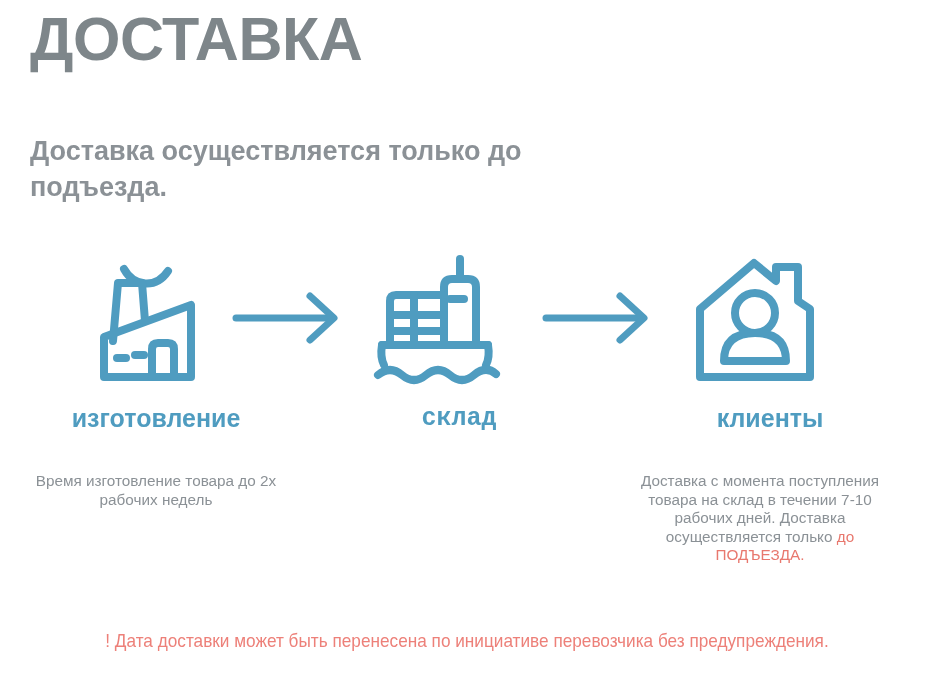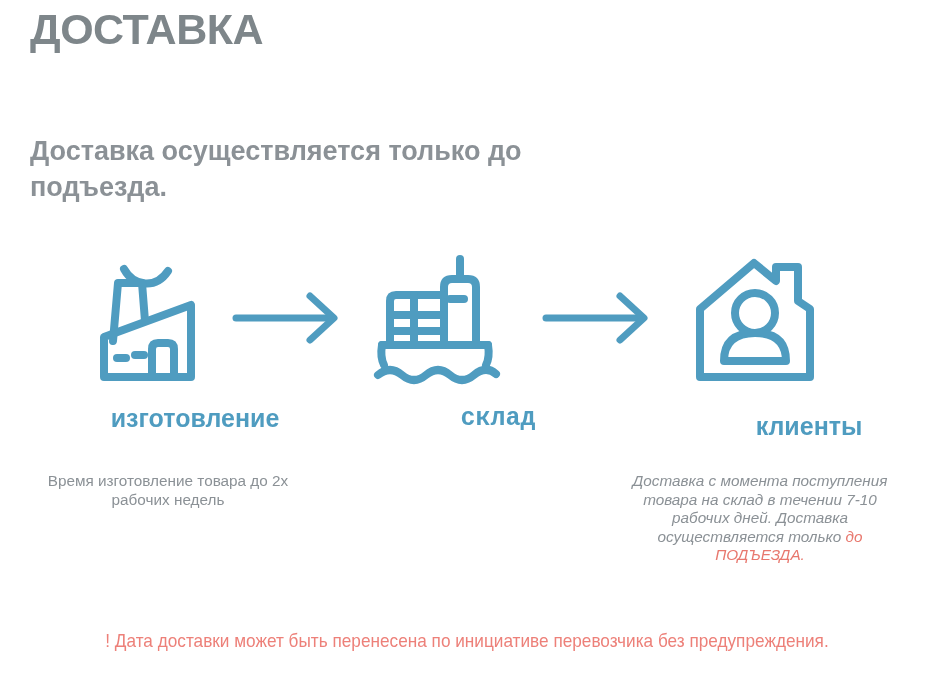--- a/index.html
+++ b/index.html
@@ -13,21 +13,21 @@
     font-family: "Liberation Sans", sans-serif;
     overflow: hidden;
     position: relative;
   }
 
   
   .page-title {
     position: absolute;
     left: 30px;
     top: 6px;
-    font-size: 43px;
+    font-size: 61px;
     font-weight: bold;
     color: #7e868a;
     letter-spacing: -0.5px;
     line-height: 1.1;
     white-space: nowrap;
   }
   .page-subtitle {
     position: absolute;
     left: 30px;
     top: 134px;
@@ -77,45 +77,44 @@
     height: 34px;
   }
   .flow-label {
     position: absolute;
     top: 0;
     font-size: 25px;
     font-weight: bold;
     color: #4f9cc0;
     text-align: center;
     white-space: nowrap;
-    padding-left: 39px;
   }
   .flow-label.label-0 { left: 0px;   width: 312px; }
   .flow-label.label-1 { left: 312px; width: 294px; font-family: Liberation Mono, monospace; }
-  .flow-label.label-2 { left: 606px; width: 328px; margin-top: 8px; }
+  .flow-label.label-2 { left: 606px; width: 328px; }
 
   
   .desc-row {
     position: absolute;
     left: 0;
     top: 472px;
     width: 934px;
     height: 125px;
   }
   .flow-desc {
     position: absolute;
     top: 0;
     font-size: 15.3px;
     line-height: 18.6px;
     color: #8b9196;
     text-align: center;
   }
-  .flow-desc.desc-0 { left: 42px;  width: 252px; }
+  .flow-desc.desc-0 { left: 30px;  width: 252px; }
   .flow-desc.desc-1 { left: 312px; width: 284px; }
-  .flow-desc.desc-2 { left: 624px; width: 272px; font-style: italic; }
+  .flow-desc.desc-2 { left: 624px; width: 272px; }
 
   .highlight-red {
     color: #e8786e;
   }
 
   
   .footer-warning {
     position: absolute;
     left: 40px;
     top: 628px;

